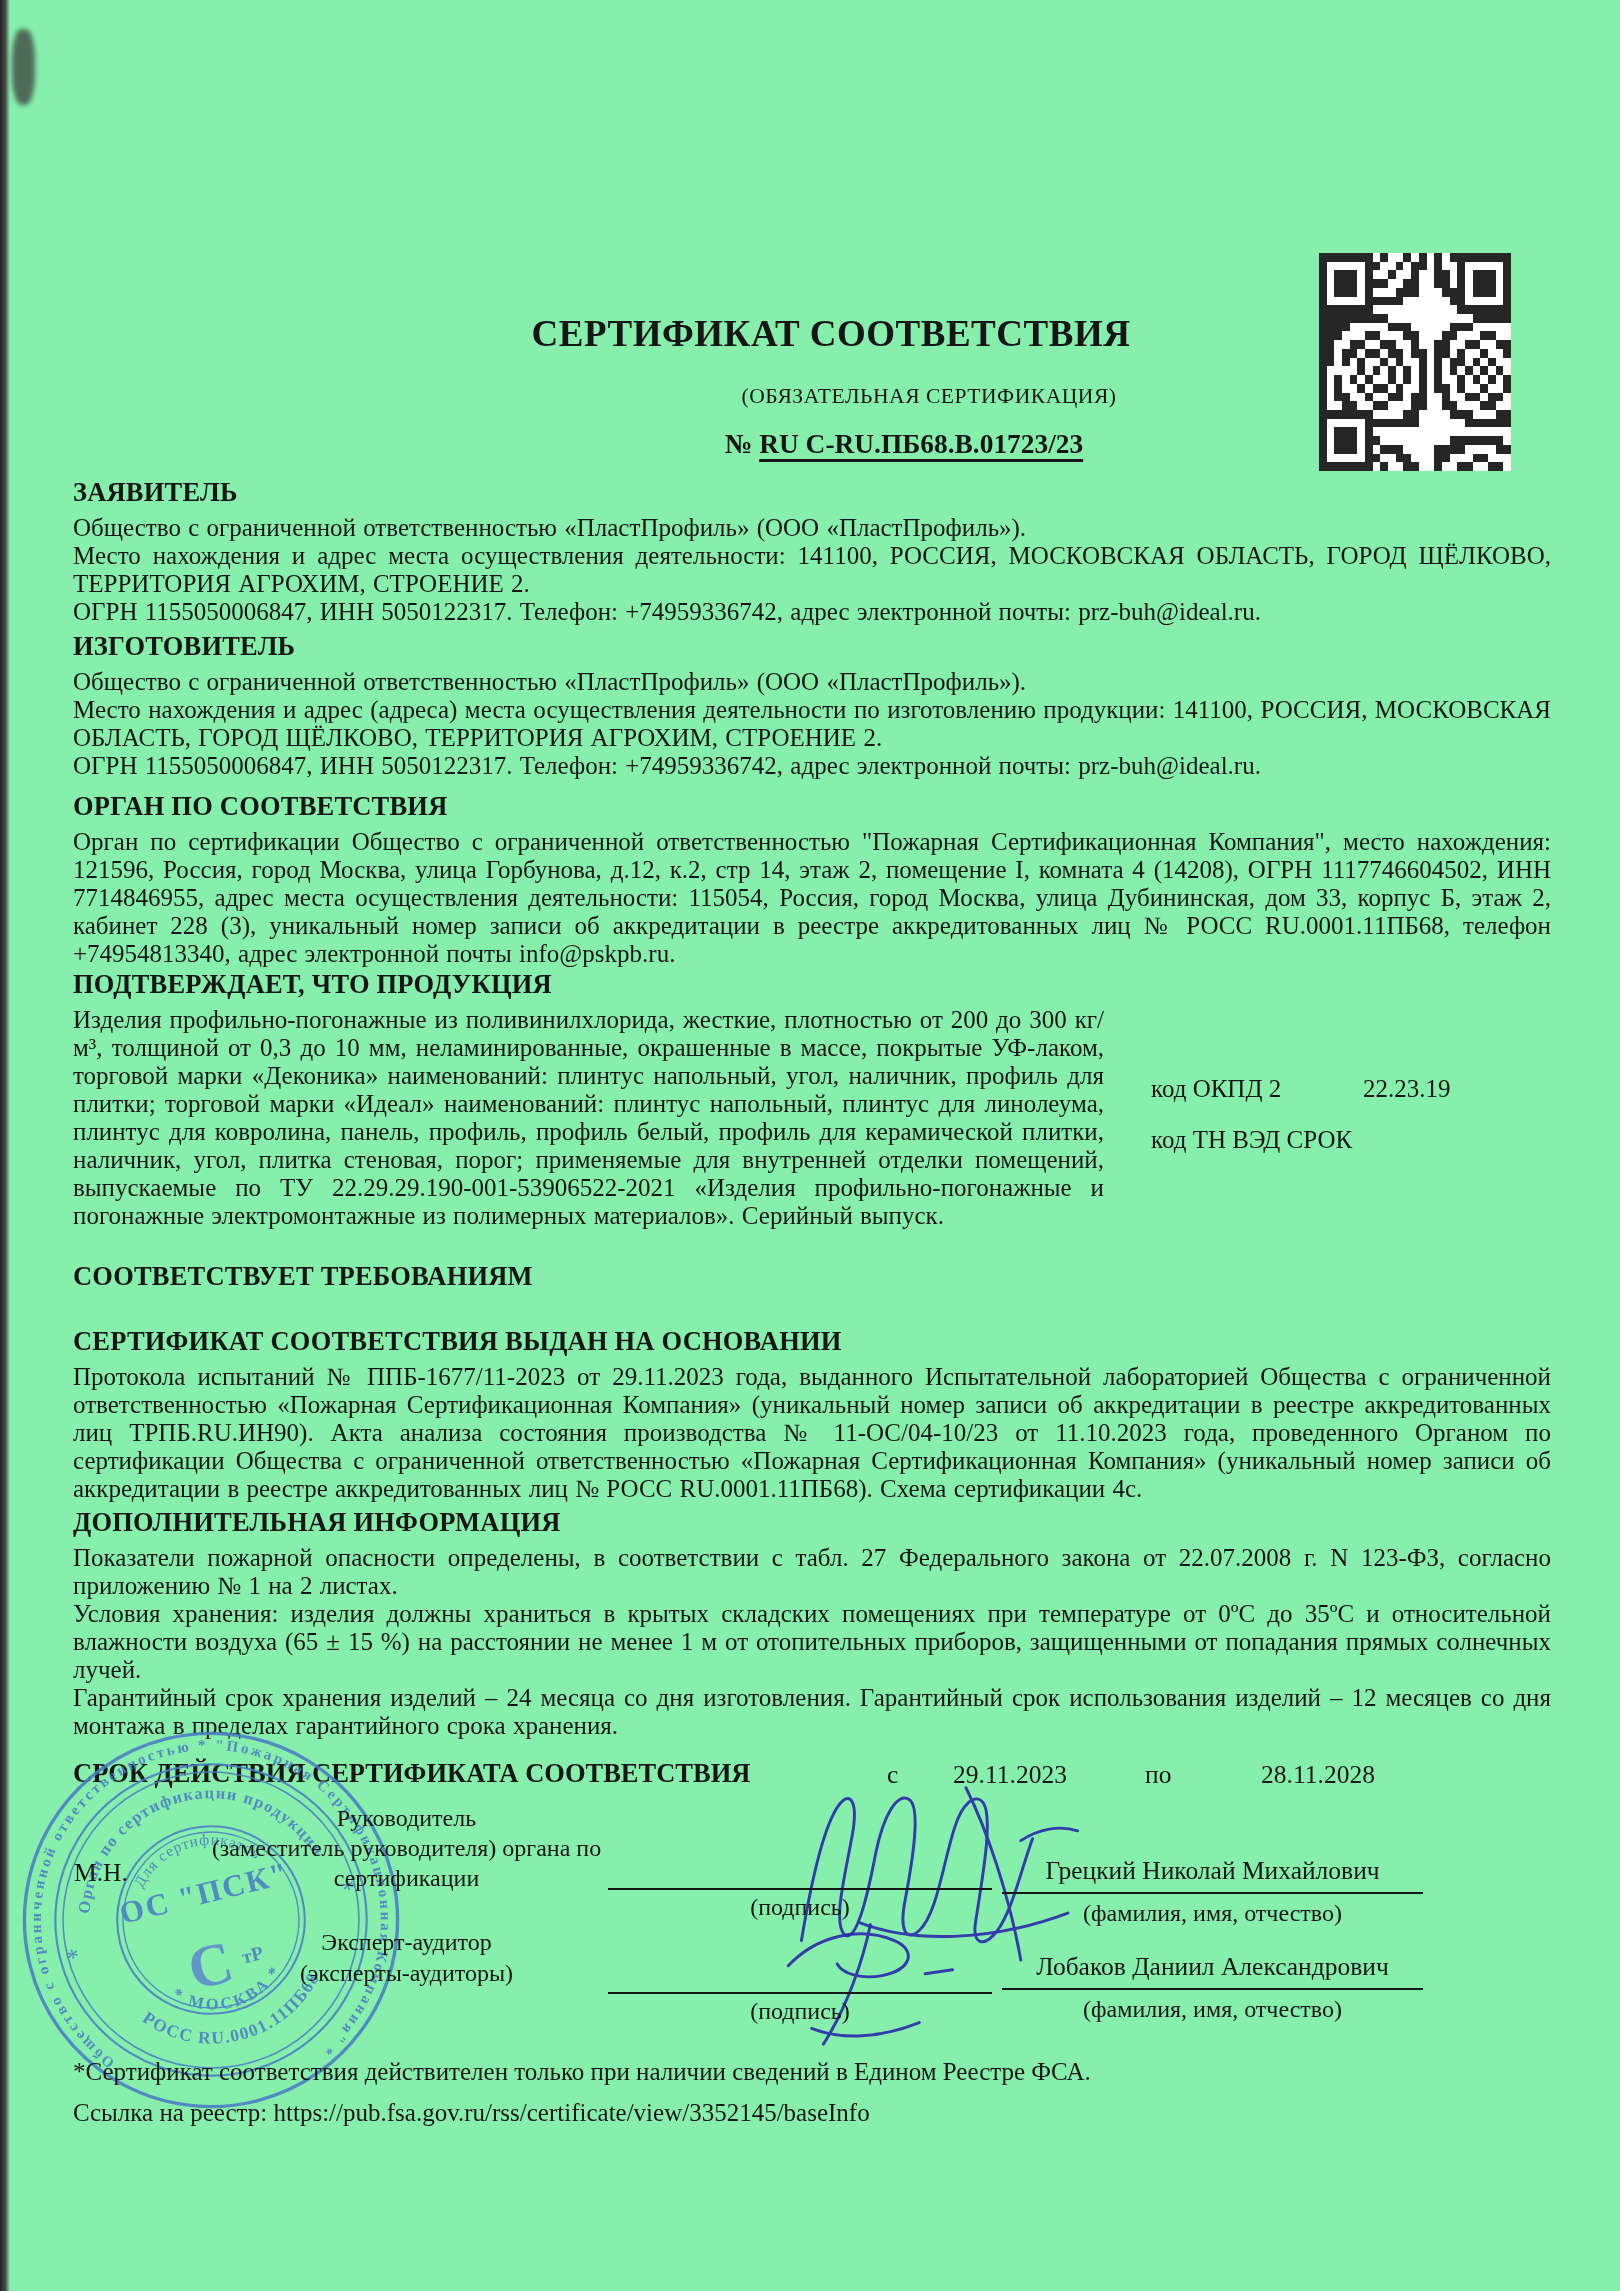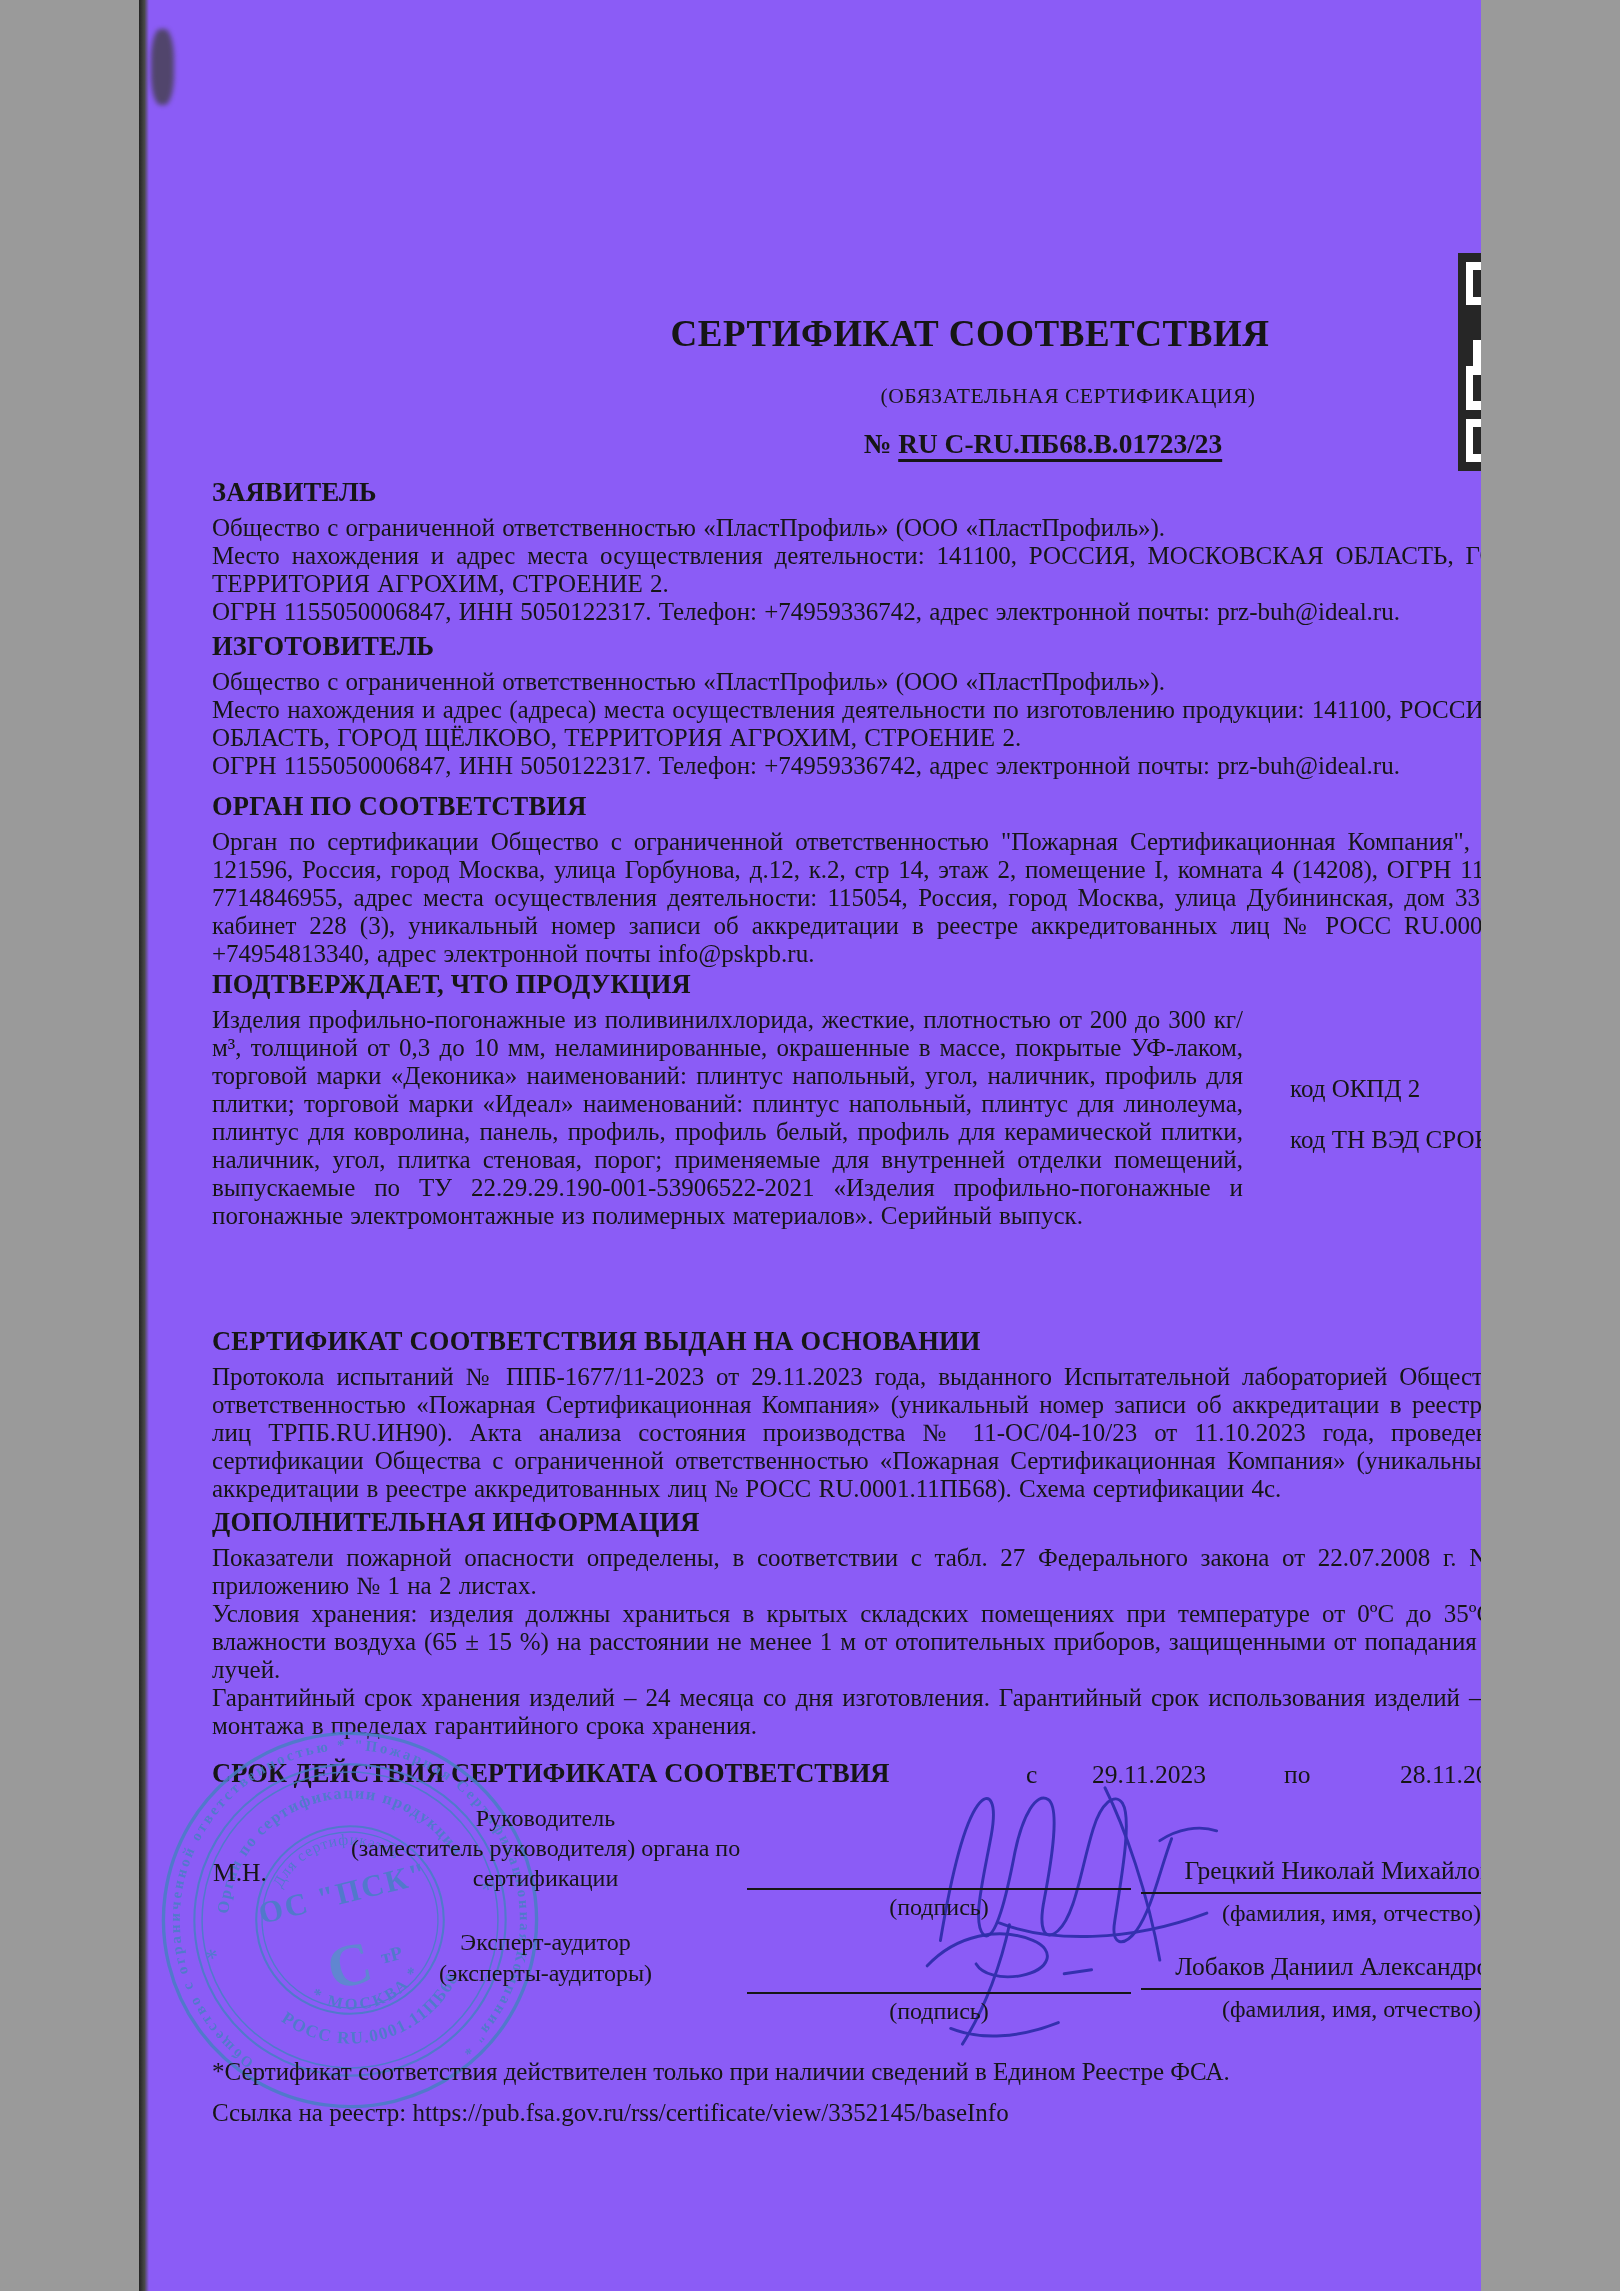--- a/index.html
+++ b/index.html
@@ -1,18 +1,18 @@
 <!DOCTYPE html>
 <html><head>
 <meta charset="utf-8">
 <style>
   html,body{margin:0;padding:0;background:#9a9a9a;}
   .page{
-    position:relative;width:1342px;height:2292px;margin:0 auto;
-    background:#8b5cf6;overflow:hidden;
+    position:relative;width:1620px;height:2292px;margin:0 auto;
+    background:#86efac;overflow:hidden;
     font-family:"Liberation Serif","DejaVu Serif",serif;color:#161616;
   }
   .abs{position:absolute;}
   .scan-edge{left:0;top:0;width:9.8px;height:2292px;background:linear-gradient(90deg,#222 0%,#4a4a4a 55%,rgba(90,90,90,0) 100%);}
   .smudge{left:11.8px;top:29px;width:23.5px;height:76px;background:#3e3e3e;border-radius:40%;filter:blur(2.9px);opacity:.75;}
   .ctr{transform:translateX(-50%);white-space:nowrap;}
   .doc-title{font-size:37px;font-weight:bold;letter-spacing:0.5px;}
   .doc-subtitle{font-size:21.6px;letter-spacing:0.5px;}
   .doc-number{font-size:27.4px;font-weight:bold;}
   .doc-number .num{text-decoration:underline;text-underline-offset:5.9px;text-decoration-thickness:2.5px;}
@@ -401,20 +401,21 @@
           <span>22.23.19</span>
         </div>
         <div class="code-row code-row2">
           <span class="code-label">код ТН ВЭД СРОК</span>
         </div>
       </div>
     </div>
   </div>
 
   <div class="abs section" style="top:1260px;">
+    <h2>СООТВЕТСТВУЕТ ТРЕБОВАНИЯМ</h2>
   </div>
 
   <div class="abs section" style="top:1325px;">
     <h2>СЕРТИФИКАТ СООТВЕТСТВИЯ ВЫДАН НА ОСНОВАНИИ</h2>
     <p>Протокола испытаний № ППБ-1677/11-2023 от 29.11.2023 года, выданного Испытательной лабораторией Общества с ограниченной ответственностью «Пожарная Сертификационная Компания» (уникальный номер записи об аккредитации в реестре аккредитованных лиц ТРПБ.RU.ИН90). Акта анализа состояния производства № 11-ОС/04-10/23 от 11.10.2023 года, проведенного Органом по сертификации Общества с ограниченной ответственностью «Пожарная Сертификационная Компания» (уникальный номер записи об аккредитации в реестре аккредитованных лиц № РОСС RU.0001.11ПБ68). Схема сертификации 4с.</p>
   </div>
 
   <div class="abs section" style="top:1506px;">
     <h2>ДОПОЛНИТЕЛЬНАЯ ИНФОРМАЦИЯ</h2>
     <p>Показатели пожарной опасности определены, в соответствии с табл. 27 Федерального закона от 22.07.2008 г. N 123-ФЗ, согласно приложению № 1 на 2 листах.</p>

